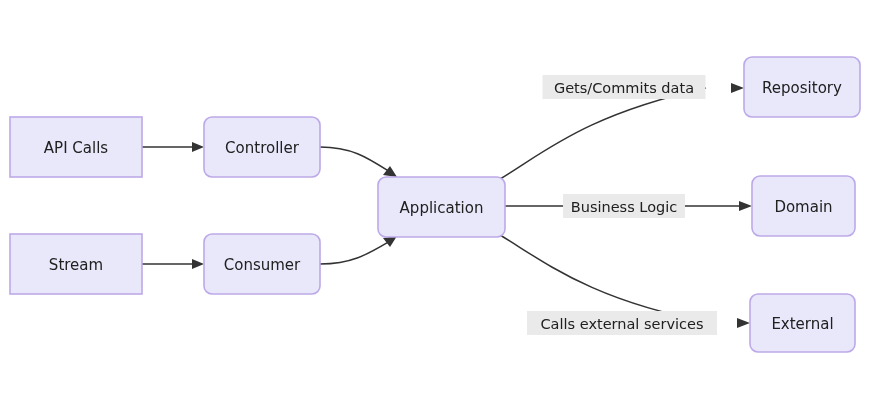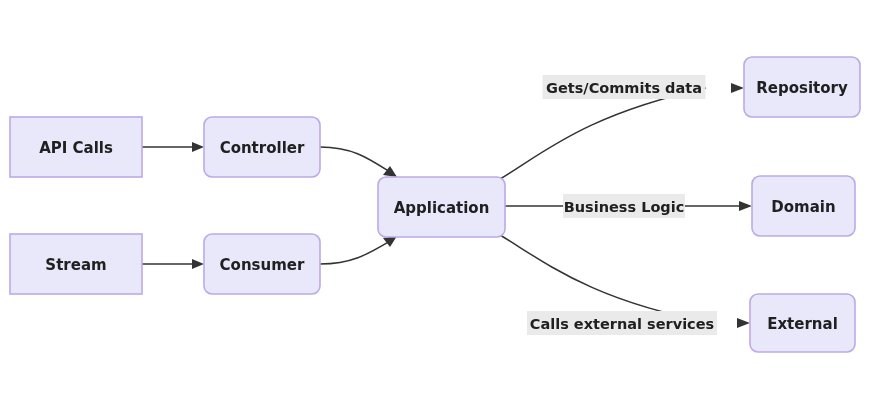--- a/index.html
+++ b/index.html
@@ -11,21 +11,20 @@
     width: 871px;
     height: 410px;
     overflow: hidden;
     font-family: "DejaVu Sans", "Liberation Sans", sans-serif;
   }
   #diagram-root {
     position: relative;
     width: 871px;
     height: 410px;
     background: #ffffff;
-    font-weight: bold;
   }
   svg.diagram-canvas {
     position: absolute;
     top: 0;
     left: 0;
     width: 871px;
     height: 410px;
     display: block;
   }
   .node-box {

